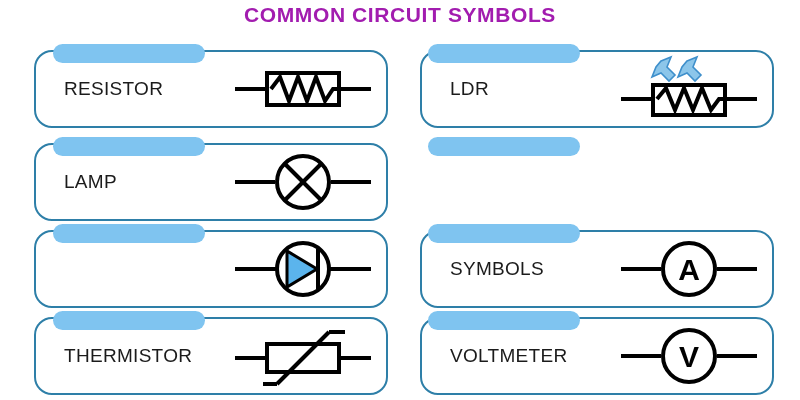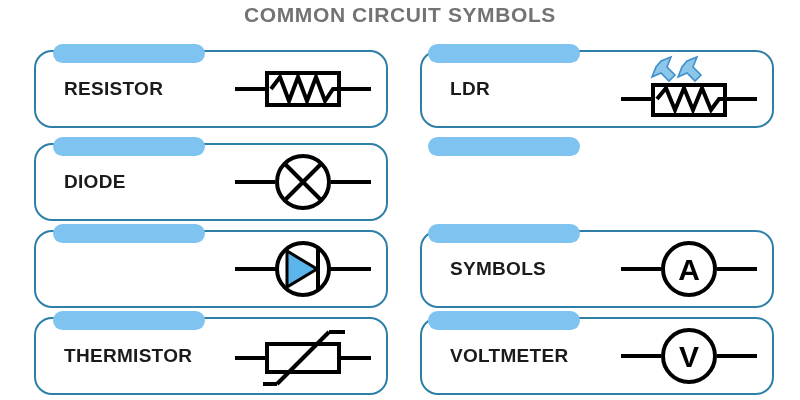--- a/index.html
+++ b/index.html
@@ -4,21 +4,21 @@
 <style>
   html,body{margin:0;padding:0;}
   body{
     width:800px;height:400px;overflow:hidden;background:#ffffff;
     font-family:"Liberation Sans","DejaVu Sans",sans-serif;
     position:relative;
   }
   #page-title{
     position:absolute;top:0px;left:0;width:800px;height:30px;
     display:flex;align-items:center;justify-content:center;
-    font-size:21px;font-weight:bold;letter-spacing:.6px;color:#737373;
+    font-size:21px;font-weight:bold;letter-spacing:.6px;color:#a21caf;
     white-space:nowrap;
   }
   .grid{
     position:absolute;top:44px;left:0;width:800px;height:356px;
   }
   .card{
     position:absolute;
     box-sizing:border-box;
     border:2px solid #2E7FA8;
     border-radius:18px;
@@ -40,21 +40,21 @@
   }
   .tab.col0{left:53px;}
   .tab.col1{left:428px;}
   .tab.row0{top:0px;}
   .tab.row1{top:93px;}
   .tab.row2{top:180px;}
   .tab.row3{top:267px;}
   .label{
     position:absolute;
     left:28px;width:180px;
-    font-size:19px;font-weight:bold;color:#1b1b1b;
+    font-size:19px;font-weight:normal;color:#1b1b1b;
     letter-spacing:.3px;line-height:1.15;
     text-align:left;
     z-index:2;
   }
   .sym{
     position:absolute;right:8px;top:0;height:100%;width:150px;
     display:flex;align-items:center;justify-content:center;
   }
   .sym svg{display:block;overflow:visible;}
 </style>
@@ -92,21 +92,21 @@
         <line x1="2" y1="44" x2="34" y2="44" stroke="#000" stroke-width="4"></line>
         <rect x="34" y="30" width="72" height="30" fill="none" stroke="#000" stroke-width="4"></rect>
         <polyline points="38,44 47,33 56,55 65,33 74,55 83,33 92,55 100,44 104,44" fill="none" stroke="#000" stroke-width="4"></polyline>
         <line x1="106" y1="44" x2="138" y2="44" stroke="#000" stroke-width="4"></line>
       </svg>
     </div>
   </div>
 
   <div class="tab col0 row1"></div>
   <div class="card col0 row1">
-    <div class="label">DIODE</div>
+    <div class="label">LAMP</div>
     <div class="sym">
       <svg width="140" height="60" viewBox="0 0 140 60">
         <line x1="2" y1="30" x2="42" y2="30" stroke="#000" stroke-width="4"></line>
         <circle cx="70" cy="30" r="26" fill="none" stroke="#000" stroke-width="4"></circle>
         <line x1="52" y1="12" x2="88" y2="48" stroke="#000" stroke-width="4"></line>
         <line x1="88" y1="12" x2="52" y2="48" stroke="#000" stroke-width="4"></line>
         <line x1="98" y1="30" x2="138" y2="30" stroke="#000" stroke-width="4"></line>
       </svg>
     </div>
   </div>

